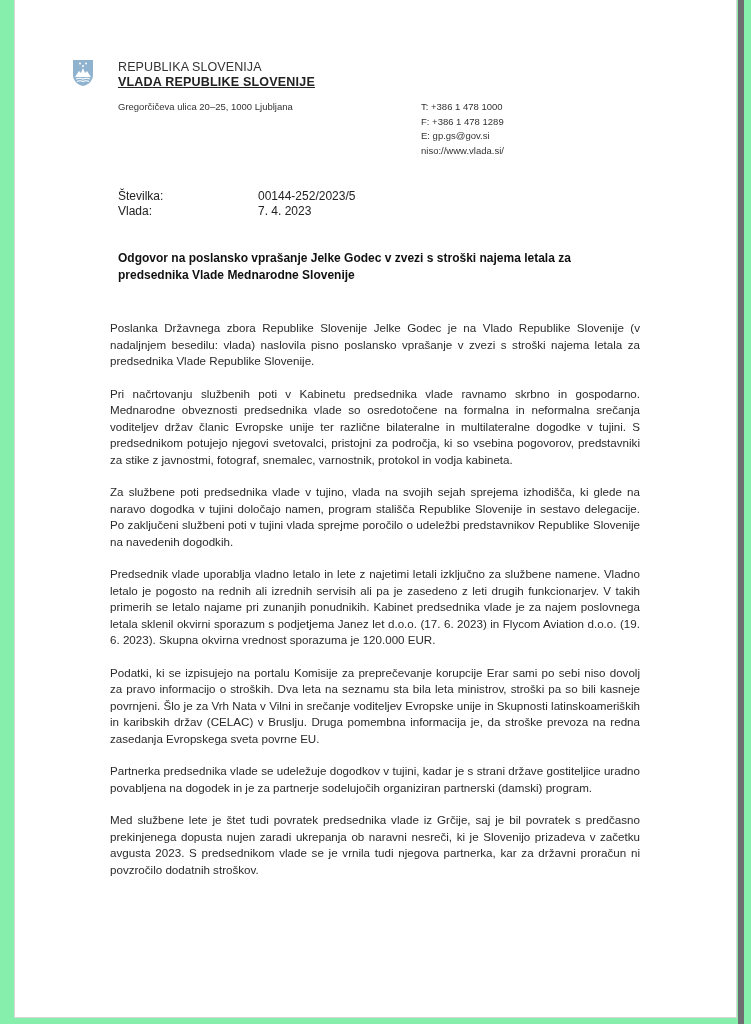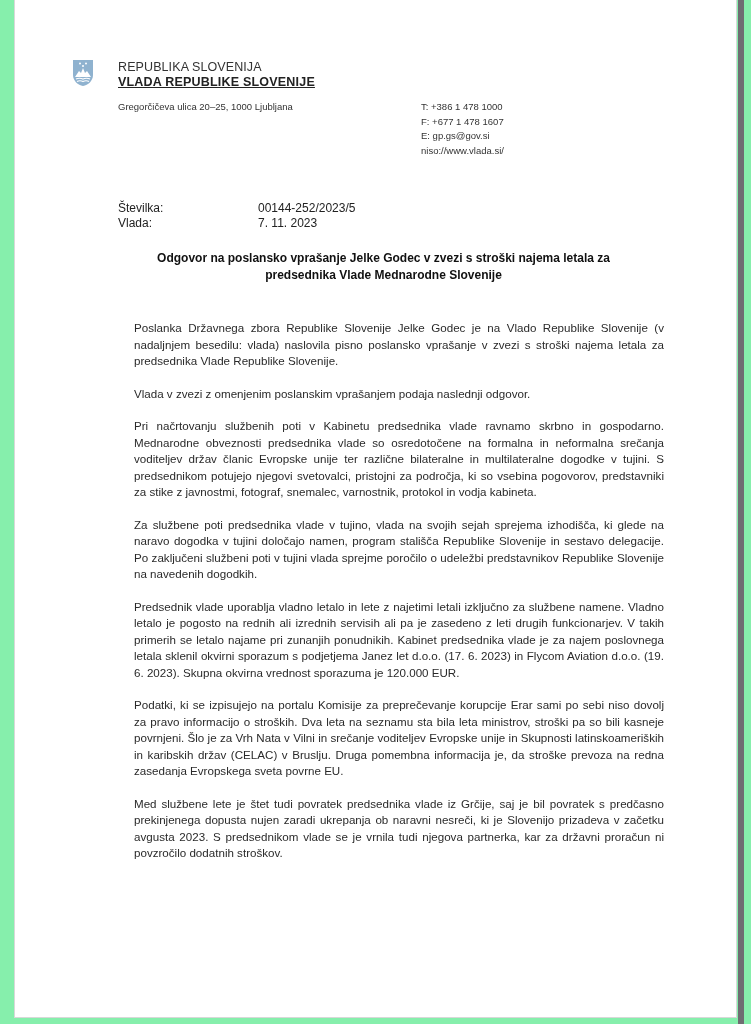--- a/index.html
+++ b/index.html
@@ -72,41 +72,40 @@
       position: absolute;
       left: 406px;
       top: 100px;
       font-size: 9.5px;
       color: #333;
       line-height: 14.5px;
     }
     .meta {
       position: absolute;
       left: 103px;
-      top: 201px;
+      top: 189px;
       font-size: 12px;
       color: #222;
       line-height: 15px;
     }
     .meta .row { display: flex; }
     .meta .k { width: 140px; }
     .title {
       position: absolute;
       left: 103px;
       top: 250px;
       width: 531px;
-      text-align: center;
       font-size: 12px;
       font-weight: bold;
       line-height: 17px;
       color: #111;
     }
     .body {
       position: absolute;
-      left: 119px;
+      left: 95px;
       top: 320px;
       width: 530px;
       font-size: 11.6px;
       line-height: 16.5px;
       color: #2a2a2a;
     }
     .body p {
       margin: 0 0 16px 0;
       text-align: justify;
     }
@@ -129,46 +128,46 @@
 
     <div class="org">
       <div class="l1">REPUBLIKA SLOVENIJA</div>
       <div class="l2">VLADA REPUBLIKE SLOVENIJE</div>
     </div>
 
     <div class="address">Gregorčičeva ulica 20–25, 1000 Ljubljana</div>
 
     <div class="contacts">
       <div>T: +386 1 478 1000</div>
-      <div>F: +677 1 478 1607</div>
+      <div>F: +386 1 478 1289</div>
       <div>E: gp.gs@gov.si</div>
       <div>niso://www.vlada.si/</div>
     </div>
 
     <div class="meta">
       <div class="row">
         <span class="k">Številka:</span>
         <span>00144-252/2023/5</span>
       </div>
       <div class="row">
         <span class="k">Vlada:</span>
-        <span>7. 11. 2023</span>
+        <span>7. 4. 2023</span>
       </div>
     </div>
 
     <div class="title">
       <div>Odgovor na poslansko vprašanje Jelke Godec v zvezi s stroški najema letala za</div>
       <div>predsednika Vlade Mednarodne Slovenije</div>
     </div>
 
     <div class="body">
       <p>Poslanka Državnega zbora Republike Slovenije Jelke Godec je na Vlado Republike Slovenije (v nadaljnjem besedilu: vlada) naslovila pisno poslansko vprašanje v zvezi s stroški najema letala za predsednika Vlade Republike Slovenije.</p>
-      <p>Vlada v zvezi z omenjenim poslanskim vprašanjem podaja naslednji odgovor.</p>
       <p>Pri načrtovanju službenih poti v Kabinetu predsednika vlade ravnamo skrbno in gospodarno. Mednarodne obveznosti predsednika vlade so osredotočene na formalna in neformalna srečanja voditeljev držav članic Evropske unije ter različne bilateralne in multilateralne dogodke v tujini. S predsednikom potujejo njegovi svetovalci, pristojni za področja, ki so vsebina pogovorov, predstavniki za stike z javnostmi, fotograf, snemalec, varnostnik, protokol in vodja kabineta.</p>
       <p>Za službene poti predsednika vlade v tujino, vlada na svojih sejah sprejema izhodišča, ki glede na naravo dogodka v tujini določajo namen, program stališča Republike Slovenije in sestavo delegacije. Po zaključeni službeni poti v tujini vlada sprejme poročilo o udeležbi predstavnikov Republike Slovenije na navedenih dogodkih.</p>
       <p>Predsednik vlade uporablja vladno letalo in lete z najetimi letali izključno za službene namene. Vladno letalo je pogosto na rednih ali izrednih servisih ali pa je zasedeno z leti drugih funkcionarjev. V takih primerih se letalo najame pri zunanjih ponudnikih. Kabinet predsednika vlade je za najem poslovnega letala sklenil okvirni sporazum s podjetjema Janez let d.o.o. (17. 6. 2023) in Flycom Aviation d.o.o. (19. 6. 2023). Skupna okvirna vrednost sporazuma je 120.000 EUR.</p>
       <p>Podatki, ki se izpisujejo na portalu Komisije za preprečevanje korupcije Erar sami po sebi niso dovolj za pravo informacijo o stroških. Dva leta na seznamu sta bila leta ministrov, stroški pa so bili kasneje povrnjeni. Šlo je za Vrh Nata v Vilni in srečanje voditeljev Evropske unije in Skupnosti latinskoameriških in karibskih držav (CELAC) v Bruslju. Druga pomembna informacija je, da stroške prevoza na redna zasedanja Evropskega sveta povrne EU.</p>
+      <p>Partnerka predsednika vlade se udeležuje dogodkov v tujini, kadar je s strani države gostiteljice uradno povabljena na dogodek in je za partnerje sodelujočih organiziran partnerski (damski) program.</p>
       <p>Med službene lete je štet tudi povratek predsednika vlade iz Grčije, saj je bil povratek s predčasno prekinjenega dopusta nujen zaradi ukrepanja ob naravni nesreči, ki je Slovenijo prizadeva v začetku avgusta 2023. S predsednikom vlade se je vrnila tudi njegova partnerka, kar za državni proračun ni povzročilo dodatnih stroškov.</p>
     </div>
 
   </div>
   <div class="scrollbar-track"></div>
 </div>
 
 </body></html>

